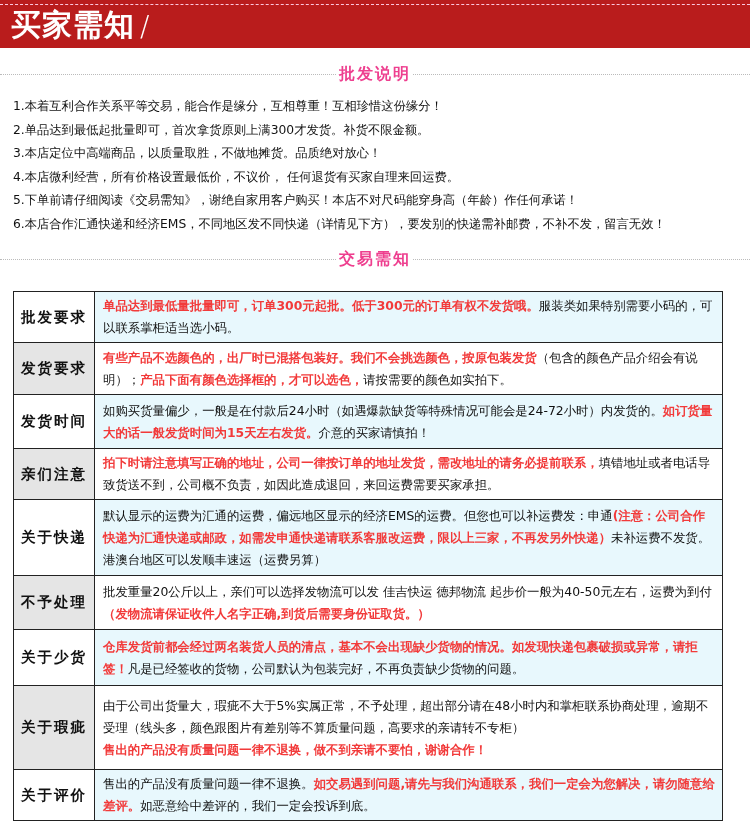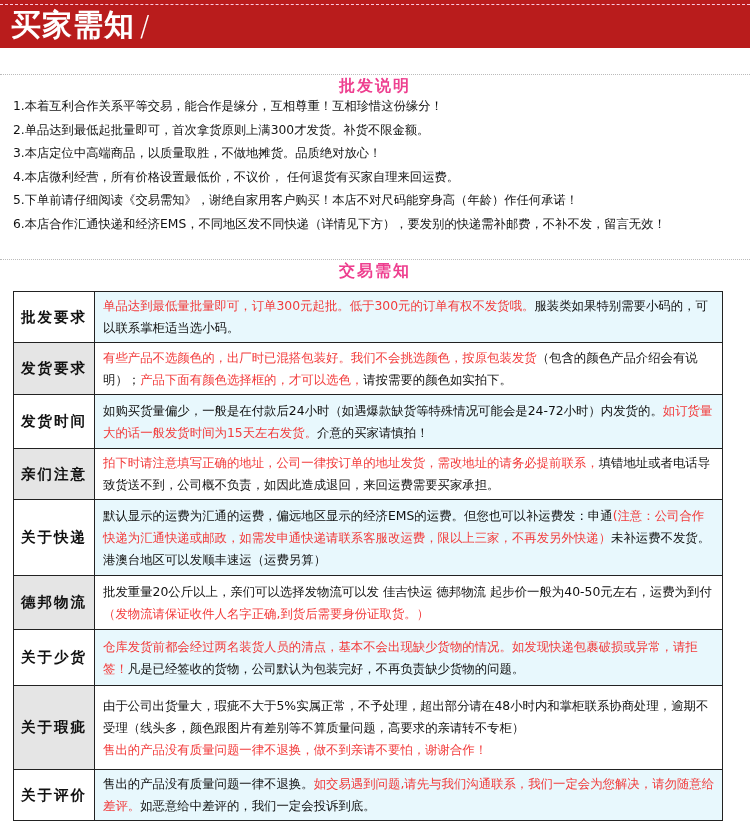--- a/index.html
+++ b/index.html
@@ -5,32 +5,32 @@
   html, body { margin:0; padding:0; background:#fff; }
   body { width:750px; height:833px; overflow:hidden; position:relative; font-family:"DejaVu Sans", sans-serif; color:#222; }
   .banner { position:absolute; left:0; top:0; width:750px; height:48px; background:#b91c1c; }
   .banner-dash { position:absolute; left:0; top:4px; width:750px; height:0; border-top:1px dashed #fbc6dd; }
   .banner-title { position:absolute; left:11px; top:6px; font-family:"DejaVu Serif", serif; font-weight:bold; font-size:30px; color:#fff; letter-spacing:1px; line-height:38px; }
   .banner-slash { position:absolute; left:140px; top:10px; font-size:28px; color:#fff; line-height:34px; font-weight:100; }
   .banner-sub { position:absolute; left:153px; top:19px; font-family:"Liberation Sans", sans-serif; font-size:15px; color:#fff; letter-spacing:0.3px; line-height:20px; }
 
   .section-title { position:absolute; left:0; width:750px; height:22px; }
   .section-title .dots { position:absolute; left:0; top:11px; width:750px; border-top:1px dotted #bbb; }
-  .section-title .label { position:absolute; top:12px; left:50%; transform:translateX(-50%); background:#fff; padding:0 2px; color:#ee3f8f; font-weight:bold; font-size:16px; line-height:22px; letter-spacing:2px; }
+  .section-title .label { position:absolute; top:0; left:50%; transform:translateX(-50%); background:#fff; padding:0 2px; color:#ee3f8f; font-weight:bold; font-size:16px; line-height:22px; letter-spacing:2px; }
 
   .notes { position:absolute; left:13px; top:95px; width:735px; }
   .note { font-size:12.3px; line-height:23.5px; color:#111; white-space:nowrap; }
 
   table.rules { position:absolute; left:13px; top:291px; width:710px; border-collapse:collapse; }
   table.rules td { border:1px solid #222; padding:0; vertical-align:middle; }
   td.head { width:80px; text-align:center; font-weight:bold; font-size:14.5px; letter-spacing:2px; color:#111; background:#e5e5e5; }
   td.body { padding:3px 6px 3px 8px !important; font-size:12.4px; line-height:22px; color:#111; }
   tr.blue td.body { background:#e8f8fd; }
   tr.blue td.head { background:#fff; }
-  .r { color:#f23a3a; }
+  .r { color:#f23a3a;font-weight:bold; }
 </style>
 </head>
 <body>
 
 <div class="banner">
   <div class="banner-dash"></div>
   <div class="banner-title">买家需知</div>
   <div class="banner-slash">/</div>
 </div>
 
@@ -69,21 +69,21 @@
       </tr>
       <tr class="white" style="height: 50px;">
         <td class="head">亲们注意</td>
         <td class="body"><span class="r">拍下时请注意填写正确的地址，公司一律按订单的地址发货，需改地址的请务必提前联系，</span><span>填错地址或者电话导致货送不到，公司概不负责，如因此造成退回，来回运费需要买家承担。</span></td>
       </tr>
       <tr class="blue" style="height: 76px;">
         <td class="head">关于快递</td>
         <td class="body"><span>默认显示的运费为汇通的运费，偏远地区显示的经济EMS的运费。但您也可以补运费发：申通</span><span class="r">(注意：公司合作快递为汇通快递或邮政，如需发申通快递请联系客服改运费，限以上三家，不再发另外快递）</span><span>未补运费不发货。港澳台地区可以发顺丰速运（运费另算）</span></td>
       </tr>
       <tr class="white" style="height: 54px;">
-        <td class="head">德邦物流</td>
+        <td class="head">不予处理</td>
         <td class="body"><span>批发重量20公斤以上，亲们可以选择发物流可以发 佳吉快运 德邦物流  起步价一般为40-50元左右，运费为到付</span><span class="r">（发物流请保证收件人名字正确,到货后需要身份证取货。）</span></td>
       </tr>
       <tr class="blue" style="height: 56px;">
         <td class="head">关于少货</td>
         <td class="body"><span class="r">仓库发货前都会经过两名装货人员的清点，基本不会出现缺少货物的情况。如发现快递包裹破损或异常，请拒签！</span><span>凡是已经签收的货物，公司默认为包装完好，不再负责缺少货物的问题。</span></td>
       </tr>
       <tr class="white" style="height: 84px;">
         <td class="head">关于瑕疵</td>
         <td class="body"><span>由于公司出货量大，瑕疵不大于5%实属正常，不予处理，超出部分请在48小时内和掌柜联系协商处理，逾期不受理（线头多，颜色跟图片有差别等不算质量问题，高要求的亲请转不专柜）</span><br><span class="r">售出的产品没有质量问题一律不退换，做不到亲请不要怕，谢谢合作！</span></td>
       </tr>

